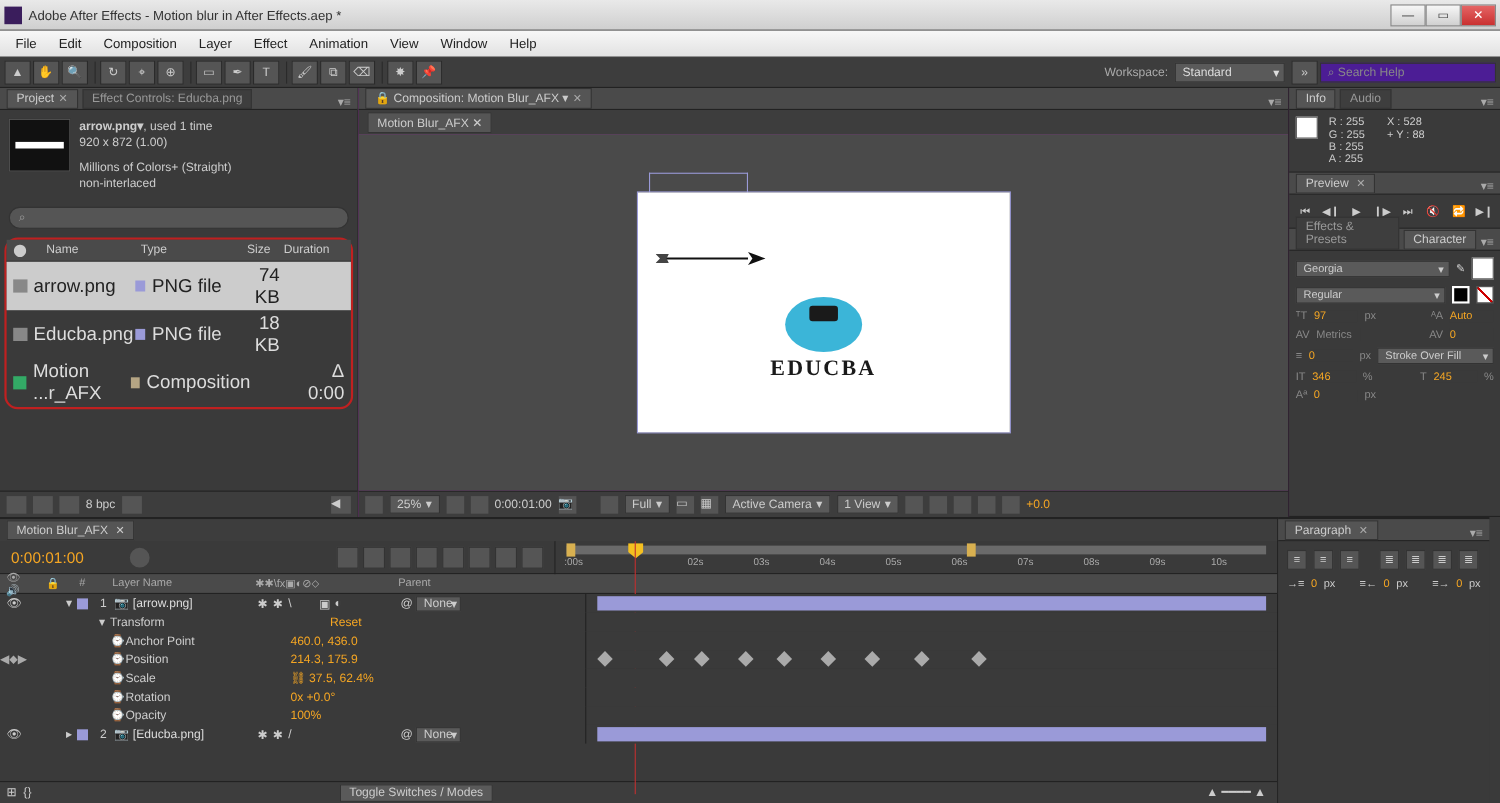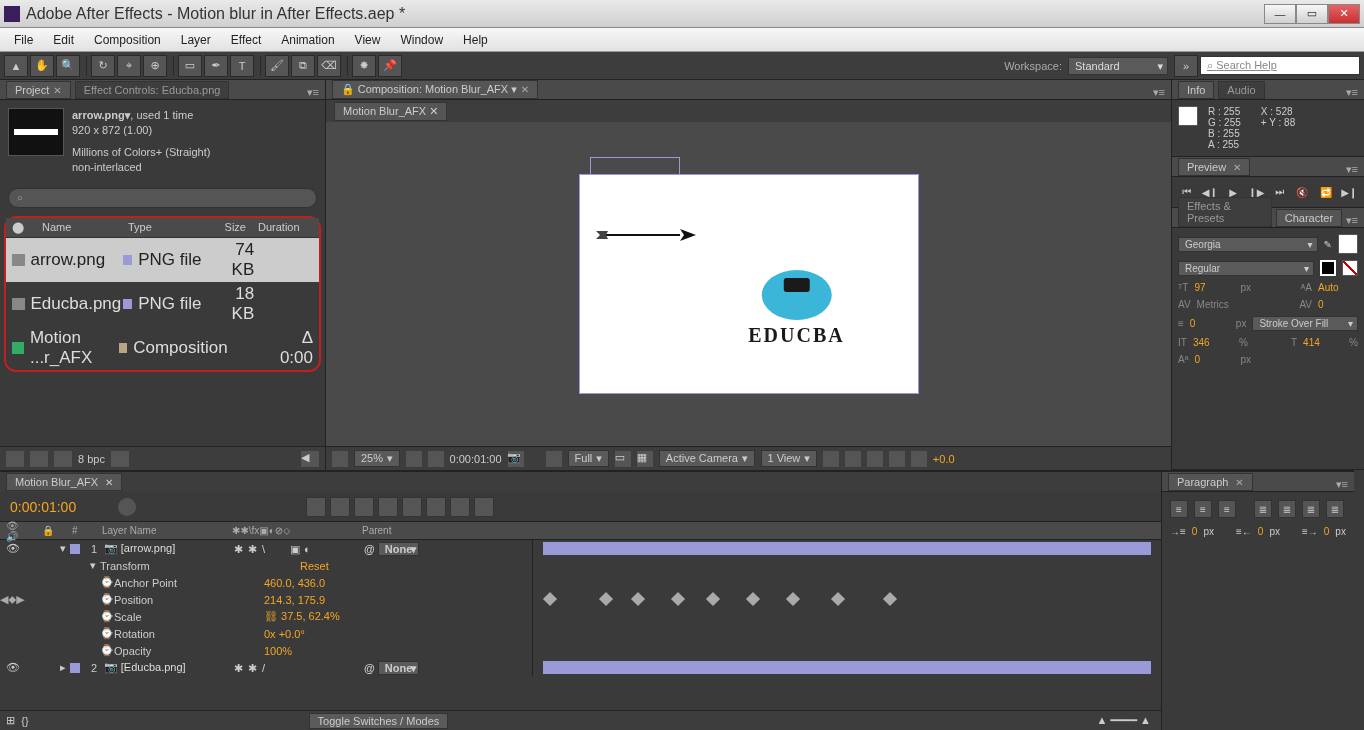--- a/index.html
+++ b/index.html
@@ -1,38 +1,38 @@
 <!DOCTYPE html>
 <html><head>
 <meta charset="utf-8">
 <style>
 * { margin: 0; padding: 0; box-sizing: border-box; font-family: "Segoe UI", Tahoma, sans-serif; user-select: none; }
 body { width: 1364px; height: 730px; background: #3a3a3a; color: #ccc; font-size: 11px; overflow: hidden; }
 
 
 .titlebar { height: 28px; background: linear-gradient(#e9e9e9, #cfcfcf); display: flex; align-items: center; padding: 0 4px; border-bottom: 1px solid #888; }
 .titlebar .ae-icon { width: 16px; height: 16px; background: #3a1d5c; margin-right: 6px; }
-.titlebar .title { color: #333; font-size: 16px; flex: 1; }
+.titlebar .title { color: #333; font-size: 12px; flex: 1; }
 .titlebar .winbtns { display: flex; }
 .titlebar .wb { width: 32px; height: 20px; background: linear-gradient(#f7f7f7,#d0d0d0); border: 1px solid #888; display:flex; align-items:center; justify-content:center; color:#333; font-size:11px;}
 .titlebar .wb.close { background: linear-gradient(#e56565,#c93030); color:#fff; }
 
 
 .menubar { height: 24px; background: linear-gradient(#f7f7f7,#e2e2e2); display: flex; align-items: center; padding: 0 4px; color:#222; font-size:12px; border-bottom:1px solid #999; }
 .menubar span { padding: 3px 10px; }
 
 
 .toolbar { height: 28px; background: #3d3d3d; border-bottom: 1px solid #222; display: flex; align-items: center; padding: 0 4px; }
 .toolbar .tbtn { width: 24px; height: 22px; background:#555; border:1px solid #2a2a2a; margin-right:2px; display:flex; align-items:center; justify-content:center; color:#ccc; font-size:11px; }
 .toolbar .sep { width: 1px; height: 20px; background:#2a2a2a; margin:0 4px; }
 .toolbar .spacer { flex:1; }
 .toolbar .wslabel { color:#aaa; margin-right:6px; }
 .toolbar .wsdrop { width:100px; background:#5a5a5a; border:1px solid #333; padding:2px 6px; color:#ddd; margin-right:6px; position:relative; }
 .toolbar .wsdrop::after { content:"▾"; position:absolute; right:4px; }
-.toolbar .search { width:160px; background:#ffffff; border:1px solid #333; padding:2px 6px; color:#888;text-decoration:underline; }
+.toolbar .search { width:160px; background:#4c1d95; border:1px solid #333; padding:2px 6px; color:#888; }
 
 
 .midrow { display:flex; height:390px; }
 .botrow { display:flex; height:260px; }
 
 .panel-hdr { height:20px; background:#4a4a4a; border-bottom:1px solid #222; display:flex; align-items:flex-end; padding:0 6px; color:#ccc; }
 .panel-hdr .tab { background:#555; padding:2px 8px; border:1px solid #333; margin-right:4px; position:relative; }
 .panel-hdr .tab.dim { background:#3e3e3e; color:#999; }
 .panel-hdr .x { font-size:10px; margin-left:4px; color:#aaa; }
 .panel-hdr .fill { flex:1; }
@@ -61,21 +61,21 @@
 
 
 .comp { flex:1; background:#a21caf; display:flex; flex-direction:column; border-right:1px solid #222;}
 .comp-tabs { height:22px; background:#3d3d3d; padding:0 8px; display:flex; align-items:center;}
 .comp-tabs .ctab { background:#555; padding:2px 8px; border:1px solid #333; color:#ccc; }
 .comp-view { flex:1; display:flex; align-items:center; justify-content:center; background:#4a4a4a; position:relative; }
 .canvas-wrap { width:340px; height:220px; border:1px solid #9a9ad8; position:relative; }
 .canvas-wrap .handle-top { position:absolute; top:-18px; left:10px; width:90px; height:18px; border:1px solid #9a9ad8; border-bottom:none;}
 .canvas { width:100%; height:100%; background:#fff; position:relative; }
 .arrow-svg { position:absolute; top:50px; left:16px; }
-.logo { position:absolute; top:95px; left:50%; transform:translateX(-50%); text-align:center;margin-left:48px; }
+.logo { position:absolute; top:95px; left:50%; transform:translateX(-50%); text-align:center; }
 .logo .circ { width:70px; height:50px; background:#3bb5d8; border-radius:50%; margin:0 auto; position:relative; }
 .logo .circ::before { content:""; position:absolute; top:8px; left:22px; width:26px; height:14px; background:#1a1a1a; border-radius:3px; }
 .logo .txt { font-family: Georgia, serif; font-weight:bold; font-size:20px; color:#1a1a1a; letter-spacing:2px; margin-top:4px; }
 .comp-bottom { height:24px; background:#3d3d3d; border-top:1px solid #222; display:flex; align-items:center; padding:0 6px; gap:6px; color:#ccc; }
 .comp-bottom .dd { background:#5a5a5a; border:1px solid #333; padding:1px 6px; position:relative; }
 .comp-bottom .dd::after { content:"▾"; margin-left:4px; }
 .comp-bottom .ic { width:16px; height:16px; background:#555; }
 .comp-bottom .expo { color:#f5a623; }
 
 
@@ -117,21 +117,21 @@
 .tl-row .right { flex:1; position:relative; height:100%; border-left:1px solid #222;}
 .tl-row.layer .right .bar { position:absolute; top:2px; left:10px; right:10px; height:13px; background:#9a9ad8; }
 .tl-row.prop .left { color:#ccc; }
 .tl-row.prop .pname { padding-left:40px; width:200px;}
 .tl-row.prop .pval { color:#f5a623; }
 .tl-row .eye { width:26px; text-align:center; }
 .tl-row .num { width:20px; text-align:center; color:#ccc;}
 .tl-row .lname { color:#ddd; font-weight:normal; width:130px;}
 .tl-row .sw { display:flex; gap:2px; width:130px;}
 .tl-row .sw span { width:12px; height:12px; }
-.tl-row .par { width:80px;font-weight:bold; }
+.tl-row .par { width:80px; }
 .tl-row .par .pd { background:#5a5a5a; border:1px solid #333; padding:0 6px; position:relative;}
 .tl-row .par .pd::after { content:"▾"; position:absolute; right:2px;}
 .keyframes { position:absolute; top:3px; width:10px; height:10px; background:#aaa; transform:rotate(45deg); }
 .tl-row .stopwatch { width:14px; text-align:center; color:#aaa;}
 .tl-row .arrow { width:14px; padding-left:4px; }
 .tl-foot { height:20px; background:#3d3d3d; border-top:1px solid #222; display:flex; align-items:center; }
 .tl-foot .tog { background:#5a5a5a; border:1px solid #333; padding:1px 8px; margin-left:280px;}
 
 
 .para { width:192px; background:#3a3a3a; display:flex; flex-direction:column; border-top:2px solid #222;}
@@ -385,21 +385,21 @@
           <span class="inp">0</span>
             <span class="lbl">px</span>
           <div class="dd" style="flex:1">Stroke Over Fill</div>
         </div>
         <div class="char-row">
           <span class="lbl">IT</span>
           <span class="inp">346</span>
             <span class="lbl">%</span>
           <span style="flex:1"></span>
           <span class="lbl">T</span>
-          <span class="inp">414</span>
+          <span class="inp">245</span>
             <span class="lbl">%</span>
         </div>
         <div class="char-row">
           <span class="lbl">Aª</span>
           <span class="inp">0</span>
             <span class="lbl">px</span>
         </div>
       </div>
     </div>
   </div>
@@ -416,20 +416,38 @@
       <div style="flex:0 0 150px"></div>
       <div class="tl-icons">
         <div class="i"></div>
         <div class="i"></div>
         <div class="i"></div>
         <div class="i"></div>
         <div class="i"></div>
         <div class="i"></div>
         <div class="i"></div>
         <div class="i"></div>
+      </div>
+      <div class="tl-ruler">
+        <div class="workarea">
+          <div class="we" style="left:0"></div>
+          <div class="we" style="left:364px"></div>
+        </div>
+        <div class="playhead" style="left:66px"></div>
+        <div class="redline" style="left:72px"></div>
+        <span class="tick" style="left:8px">:00s</span>
+        <span class="tick" style="left:120px">02s</span>
+        <span class="tick" style="left:180px">03s</span>
+        <span class="tick" style="left:240px">04s</span>
+        <span class="tick" style="left:300px">05s</span>
+        <span class="tick" style="left:360px">06s</span>
+        <span class="tick" style="left:420px">07s</span>
+        <span class="tick" style="left:480px">08s</span>
+        <span class="tick" style="left:540px">09s</span>
+        <span class="tick" style="left:596px">10s</span>
       </div>
     </div>
     <div class="tl-cols">
       <span style="width:36px">👁🔊</span>
       <span style="width:30px">🔒</span>
       <span style="width:30px">#</span>
       <span style="width:130px">Layer Name</span>
       <span style="width:130px">✱✱\fx▣◐⊘⬦</span>
       <span style="width:80px">Parent</span>
     </div>

